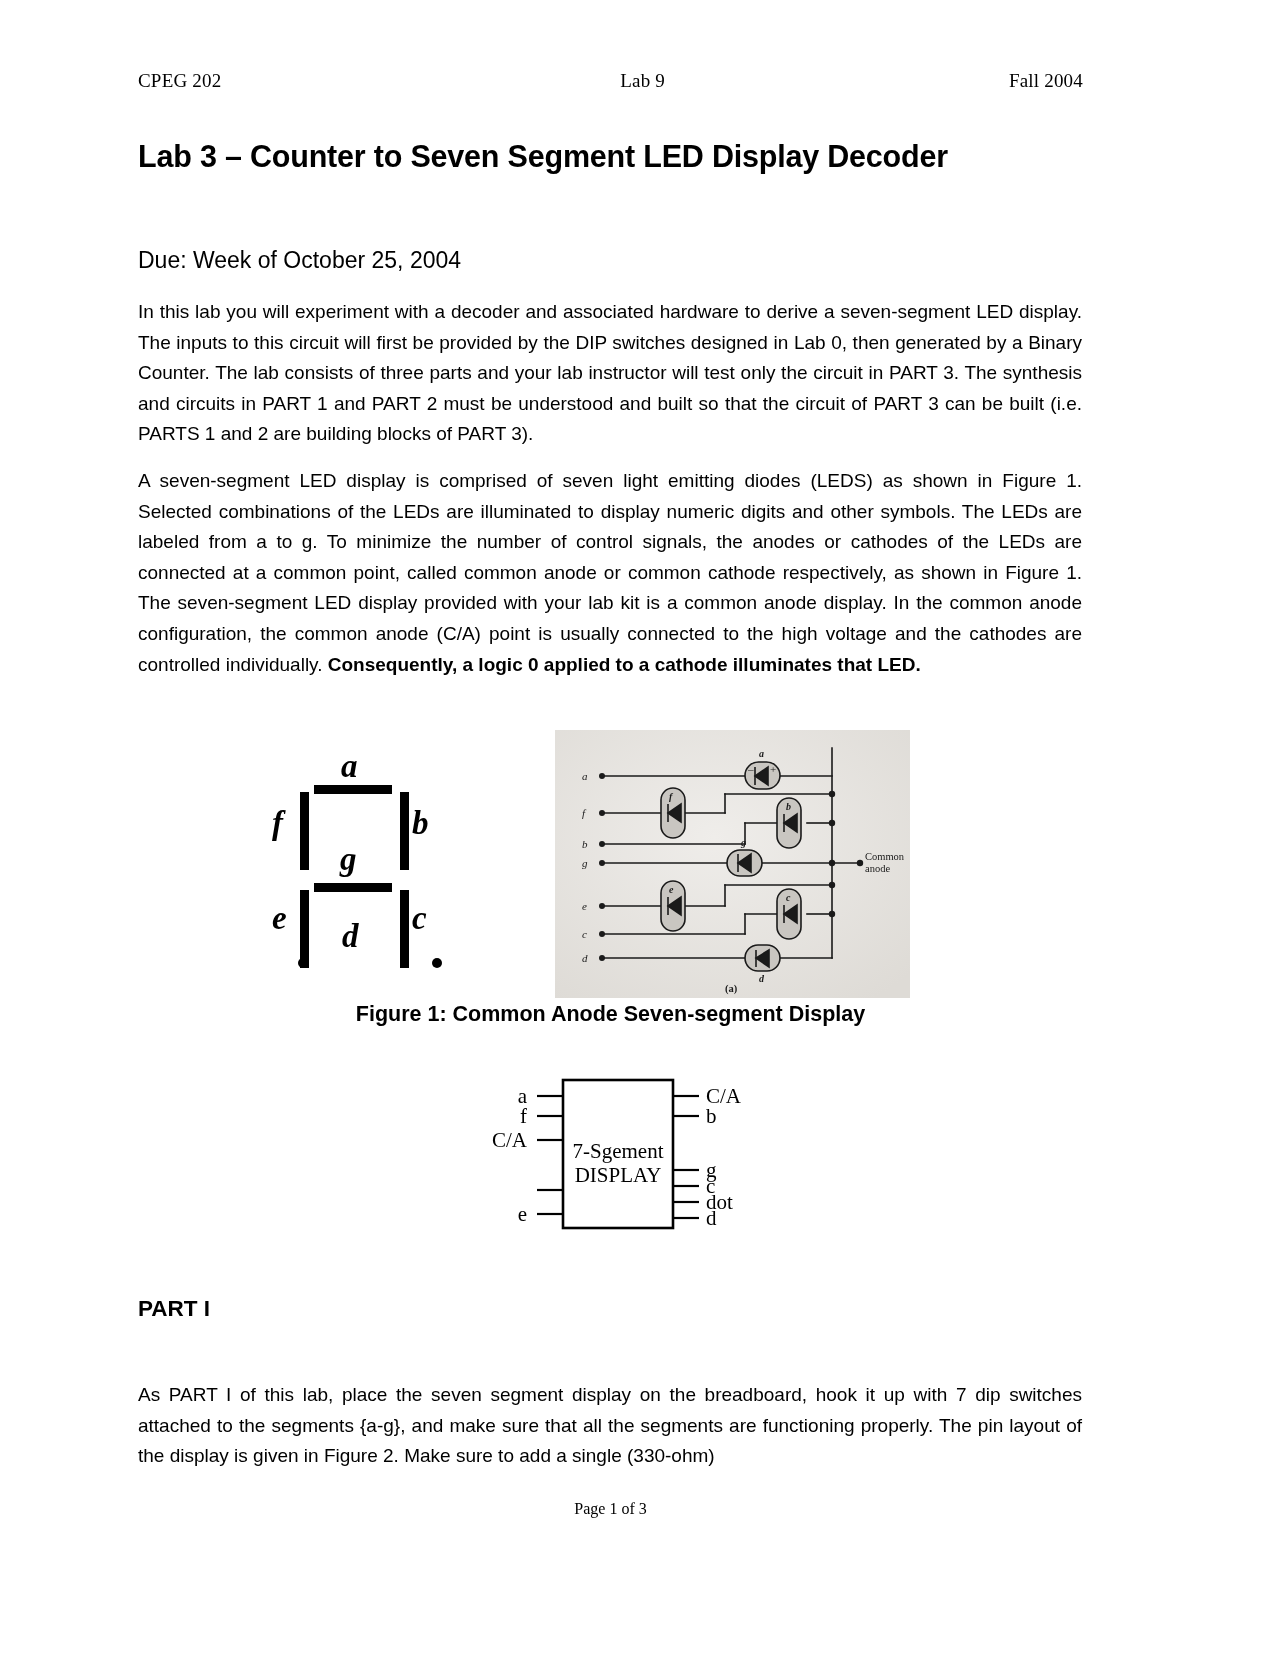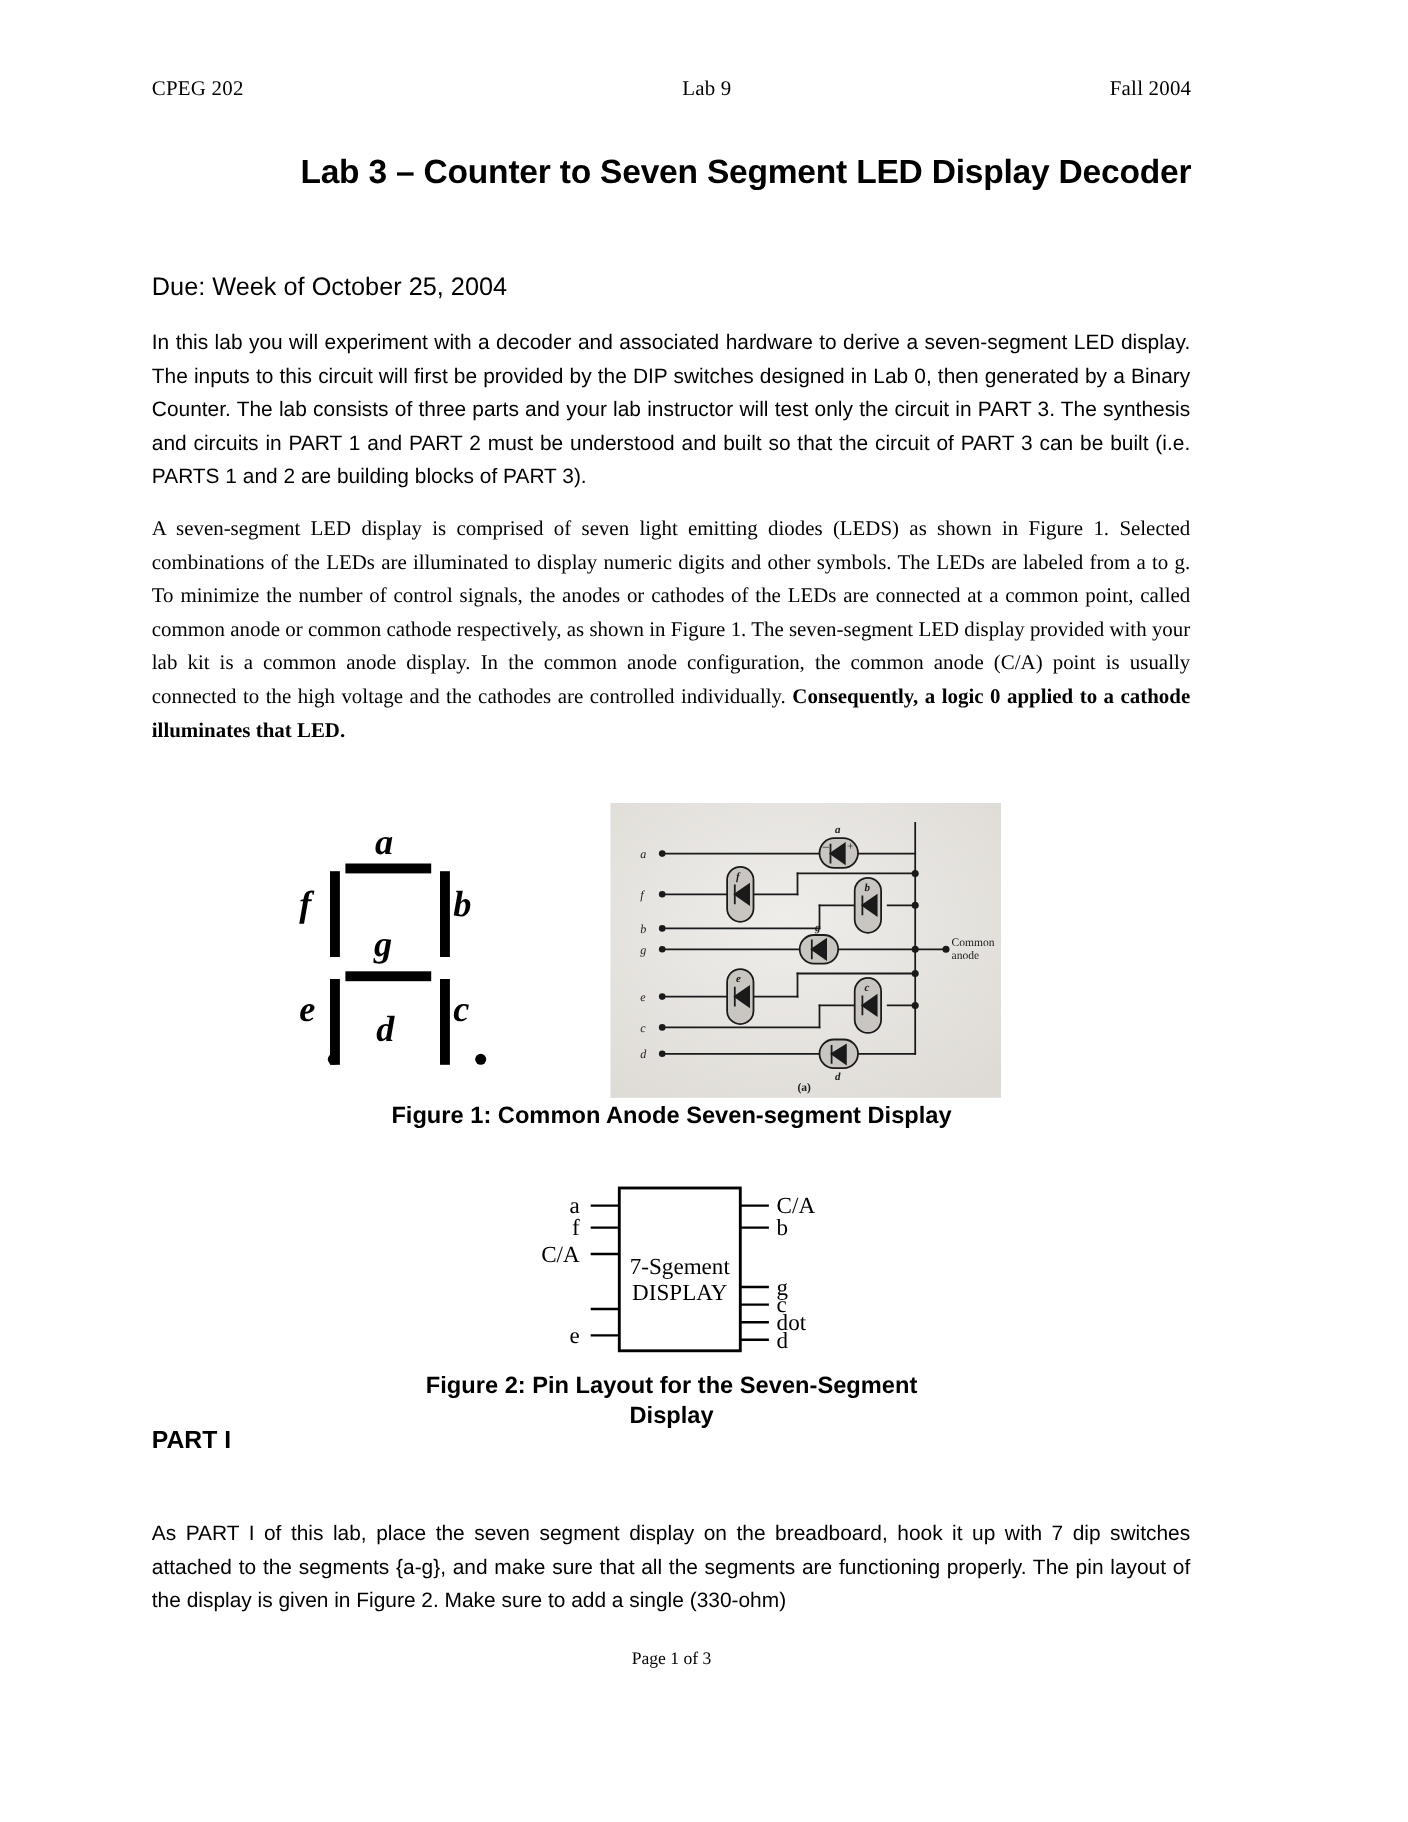--- a/index.html
+++ b/index.html
@@ -38,21 +38,21 @@
     letter-spacing: 0.2px;
   }
   .runhead .mid { margin-left: 55px; }
 
   
   .doc-title {
     position: absolute;
     left: 138px;
     top: 139px;
     width: 945px;
-    text-align: right;
+    text-align: left;
     font-size: 30.5px;
     font-weight: bold;
     letter-spacing: -0.2px;
   }
 
   
   .dates {
     position: absolute;
     left: 138px;
     top: 215px;
@@ -67,21 +67,21 @@
   .para {
     position: absolute;
     left: 138px;
     width: 944px;
     font-size: 19px;
     line-height: 30.6px;
     text-align: justify;
     text-justify: inter-word;
   }
   .para.p1 { top: 297px; }
-  .para.p2 { top: 466px; font-family: Liberation Serif, serif; }
+  .para.p2 { top: 466px; }
   .para.p3 { top: 1380px; }
   .para b { font-weight: bold; }
 
   
   .fig1-row {
     position: absolute;
     left: 138px;
     top: 730px;
     width: 945px;
     height: 275px;
@@ -399,24 +399,20 @@
         <text x="226" y="125">c</text>
         <text x="226" y="141">dot</text>
         <text x="226" y="157">d</text>
 
         <text x="138" y="90" text-anchor="middle">7-Sgement</text>
         <text x="138" y="114" text-anchor="middle">DISPLAY</text>
       </g>
     </svg>
   </div>
 
-  <div class="caption cap2">
-    <div>Figure 2: Pin Layout for the Seven-Segment</div>
-    <div>Display</div>
-  </div>
 
   <div class="part-head">PART I</div>
 
   <div class="para p3">As PART I of this lab, place the seven segment display on the breadboard, hook it up with 7 dip switches attached to the segments {a-g}, and make sure that all the segments are functioning properly. The pin layout of the display is given in Figure 2. Make sure to add a single (330-ohm)</div>
 
   <div class="footer">Page 1 of 3</div>
 
 </div>
 
 </body></html>

